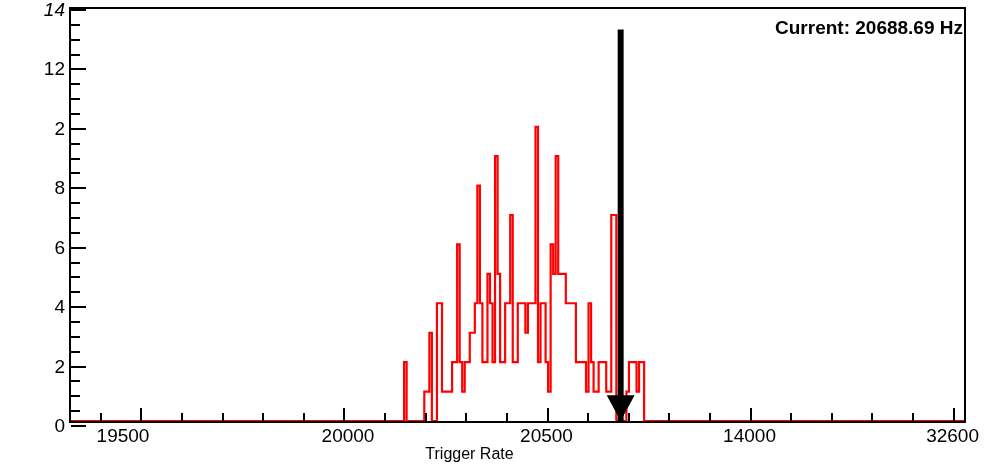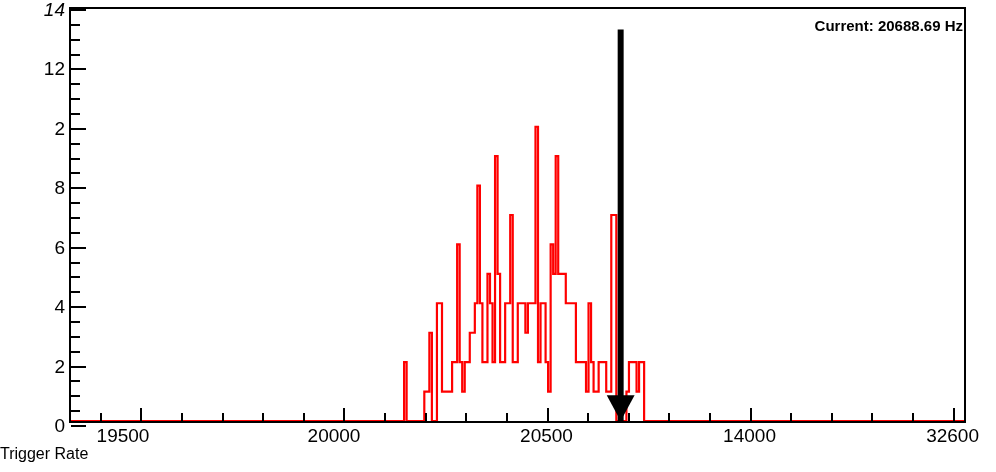--- a/index.html
+++ b/index.html
@@ -18,33 +18,33 @@
   .xtick.major{height:13px;}
   .xtick.minor{height:8px;}
 
   
   .ylabel{position:absolute;right:100%;margin-right:6px;transform:translateY(-50%);
           font-size:19px;color:#000;white-space:nowrap;line-height:1;}
   .xlabel{position:absolute;top:100%;margin-top:5px;transform:translateX(-50%);
           font-size:19px;color:#000;white-space:nowrap;line-height:1;}
 
   
-  #xtitle{position:absolute;left:0;top:445px;width:939px;
+  #xtitle{position:absolute;left:0;top:445px;width:939px;text-align:center;
           font-size:16px;color:#000;}
 
   
   #hist{position:absolute;left:0;top:0;width:100%;height:100%;overflow:hidden;}
   #hist svg{display:block;width:100%;height:100%;}
 
   
   #arrow{position:absolute;left:0;top:0;width:100%;height:100%;overflow:visible;
          pointer-events:none;}
 
   
-  #current{position:absolute;right:33px;top:17px;font-size:15px;font-weight:bold;
+  #current{position:absolute;right:33px;top:17px;font-size:19px;font-weight:bold;
            color:#000;white-space:nowrap;letter-spacing:0px;}
 </style>
 </head>
 <body>
 
 <div id="root-canvas">
 
   <div id="frame">
 
     <div id="hist">
@@ -94,21 +94,21 @@
       </div>
     <div id="xticks">
         <div class="xtick minor" style="left: 28.8307px;"></div>
         <div class="xtick major" style="left: 69.4373px;"></div>
         <div class="xlabel" style="left: 52px;">19500</div>
         <div class="xtick minor" style="left: 110.044px;"></div>
         <div class="xtick minor" style="left: 150.651px;"></div>
         <div class="xtick minor" style="left: 191.257px;"></div>
         <div class="xtick minor" style="left: 231.864px;"></div>
         <div class="xtick major" style="left: 272.47px;"></div>
-        <div class="xlabel" style="left: 263px;">20000</div>
+        <div class="xlabel" style="left: 277px;">20000</div>
         <div class="xtick minor" style="left: 313.077px;"></div>
         <div class="xtick minor" style="left: 353.684px;"></div>
         <div class="xtick minor" style="left: 394.29px;"></div>
         <div class="xtick minor" style="left: 434.897px;"></div>
         <div class="xtick major" style="left: 475.503px;"></div>
         <div class="xlabel" style="left: 475.503px;">20500</div>
         <div class="xtick minor" style="left: 516.11px;"></div>
         <div class="xtick minor" style="left: 556.717px;"></div>
         <div class="xtick minor" style="left: 597.323px;"></div>
         <div class="xtick minor" style="left: 637.93px;"></div>

